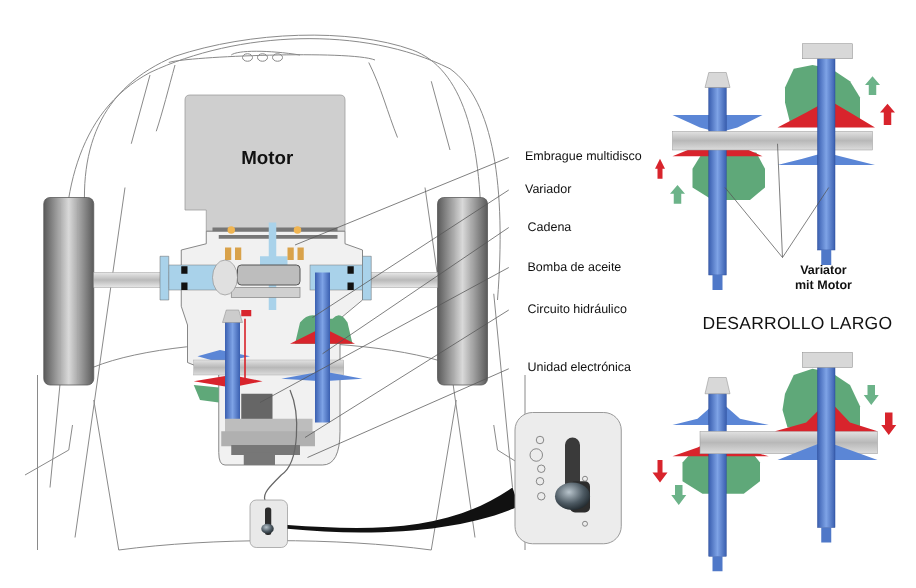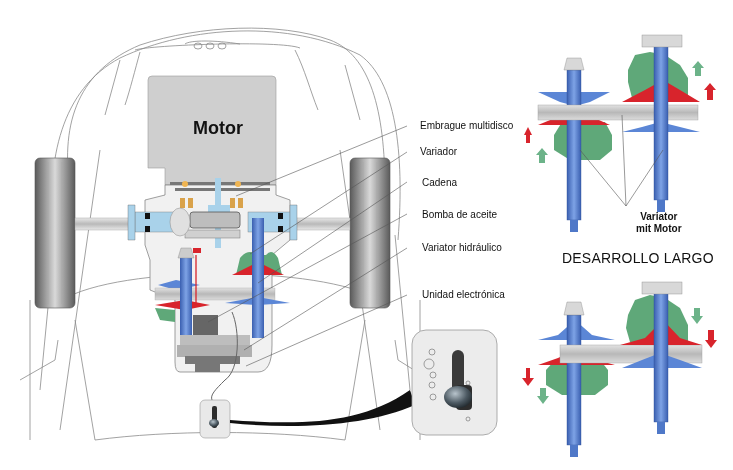--- a/index.html
+++ b/index.html
@@ -1,20 +1,20 @@
 <!DOCTYPE html>
 <html><head>
 <meta charset="utf-8">
 <style>
   html, body { margin:0; padding:0; background:#ffffff; }
   body { width:733px; height:470px; position:relative; overflow:hidden; font-family:"Liberation Sans", sans-serif; }
   #stage { position:absolute; left:0; top:0; width:733px; height:470px; }
   .lbl { position:absolute; font-size:10px; color:#111; white-space:nowrap; }
   .title { position:absolute; font-size:14px; color:#111; white-space:nowrap; letter-spacing:0.2px; }
-  .motor-txt { position:absolute; font-size:18px; font-weight:bold; color:#111; }
+  .motor-txt { position:absolute; font-size:15px; font-weight:bold; color:#111; }
   .kette { position:absolute; font-size:10px; font-weight:bold; color:#111; line-height:12px;text-align:center; }
 </style>
 </head>
 <body>
 
 <div id="stage">
 <svg width="733" height="470" viewBox="0 0 733 470" xmlns="http://www.w3.org/2000/svg">
   <defs>
     <linearGradient id="tire" x1="0" x2="1" y1="0" y2="0">
       <stop offset="0" stop-color="#5a5a5a"></stop>
@@ -205,21 +205,21 @@
   </g>
 </svg>
 
 
 <span class="motor-txt" style="left:193px;top:118px;">Motor</span>
 
 <span class="lbl" style="left:420px;top:120px;text-align:center;">Embrague multidisco</span>
 <span class="lbl" style="left:420px;top:146px;">Variador</span>
 <span class="lbl" style="left:422px;top:177px;">Cadena</span>
 <span class="lbl" style="left:422px;top:209px;">Bomba de aceite</span>
-<span class="lbl" style="left:422px;top:242px;">Variator hidráulico</span>
+<span class="lbl" style="left:422px;top:242px;">Circuito hidráulico</span>
 <span class="lbl" style="left:422px;top:289px;">Unidad electrónica</span>
 
 <span class="title" style="left:537px;top:250px;margin-left:25px;">DESARROLLO LARGO</span>
 
 <div class="kette" style="left:636px;top:211px;">
   <div>Variator</div>
   <div>mit Motor</div>
 </div>
 </div>
 

